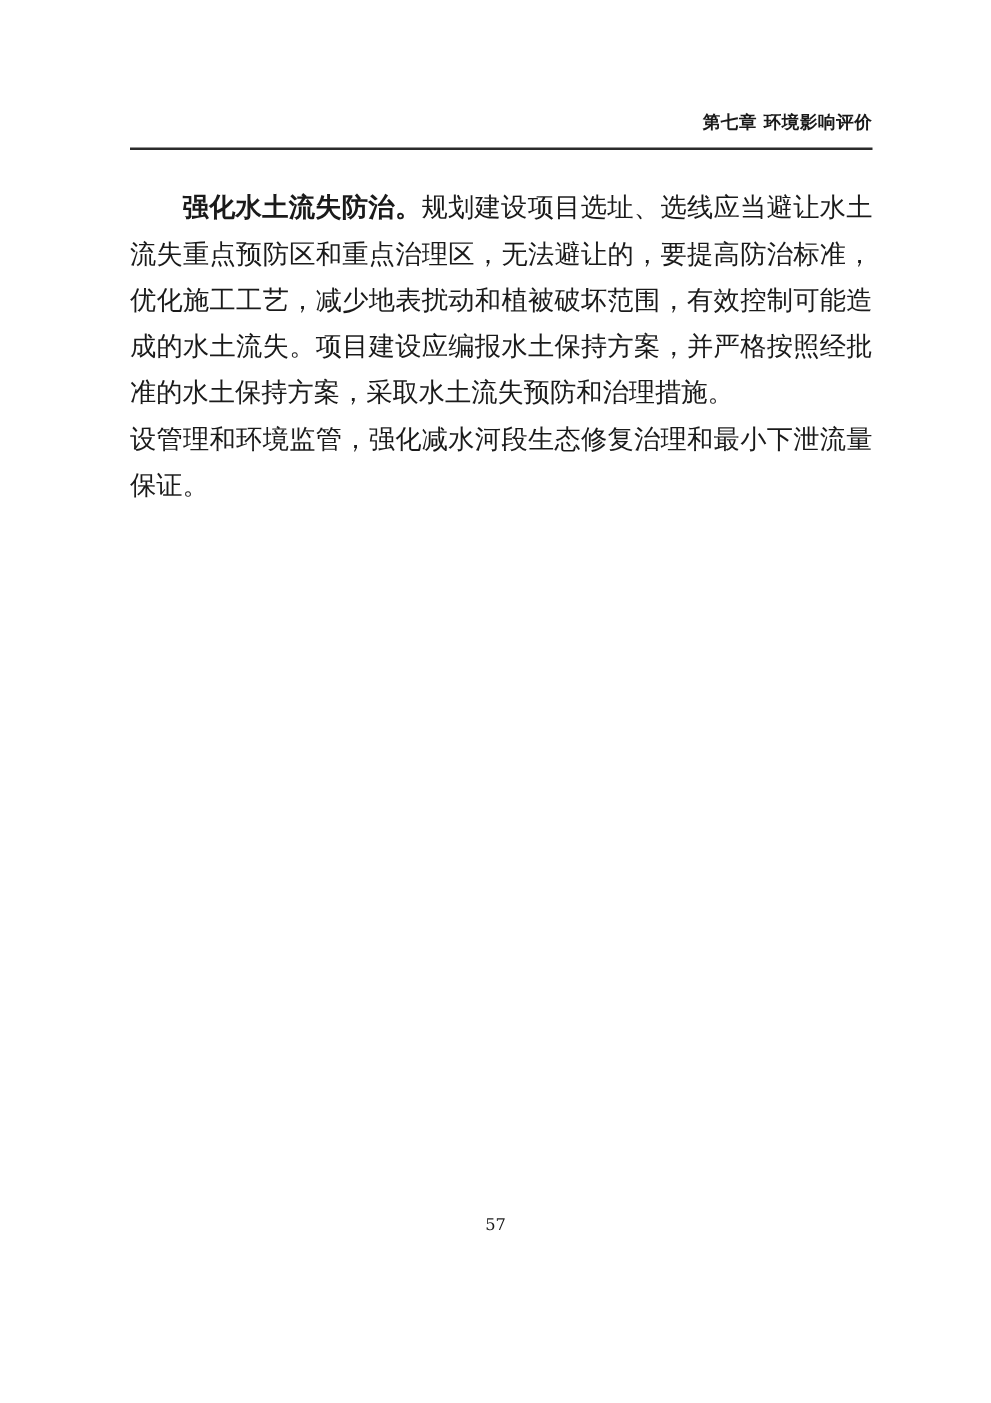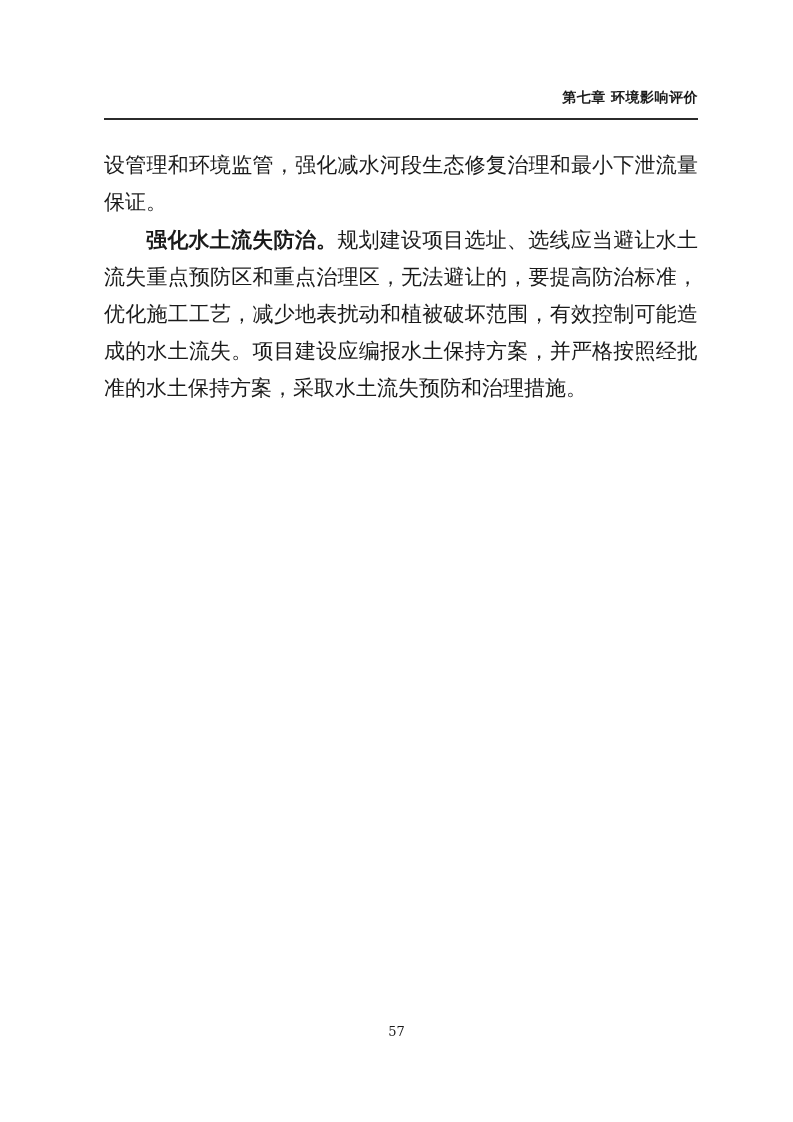--- a/index.html
+++ b/index.html
@@ -51,42 +51,42 @@
     text-indent: 2em;
   }
   .body-text p.para.no-indent {
     text-indent: 0;
   }
   .body-text .lead {
     font-weight: bold;
   }
   .page-footer {
     position: absolute;
-    top: 1021px;
+    top: 969px;
     left: 0;
     width: 100%;
     text-align: center;
   }
   .page-number {
     font-size: 13px;
     font-family: "DejaVu Serif", serif;
     color: var(--text-color, #1a1a1a);
   }
 </style>
 </head>
 <body>
 
 <div class="page" style="--page-bg: #ffffff; --text-color: #1a1a1a; --rule-color: #2b2b2b;">
 
   <div class="running-header">第七章 环境影响评价</div>
 
   <div class="header-rule"></div>
 
   <div class="body-text">
+      <p class="para"><b class="lead">强化水土流失防治。</b>规划建设项目选址、选线应当避让水土流失重点预防区和重点治理区，无法避让的，要提高防治标准，优化施工工艺，减少地表扰动和植被破坏范围，有效控制可能造成的水土流失。项目建设应编报水土保持方案，并严格按照经批准的水土保持方案，采取水土流失预防和治理措施。</p>
       <p class="para no-indent">设管理和环境监管，强化减水河段生态修复治理和最小下泄流量保证。</p>
-      <p class="para"><b class="lead">强化水土流失防治。</b>规划建设项目选址、选线应当避让水土流失重点预防区和重点治理区，无法避让的，要提高防治标准，优化施工工艺，减少地表扰动和植被破坏范围，有效控制可能造成的水土流失。项目建设应编报水土保持方案，并严格按照经批准的水土保持方案，采取水土流失预防和治理措施。</p>
     </div>
 
   <div class="page-footer">
     <span class="page-number">57</span>
   </div>
 
 </div>
 
 </body></html>

